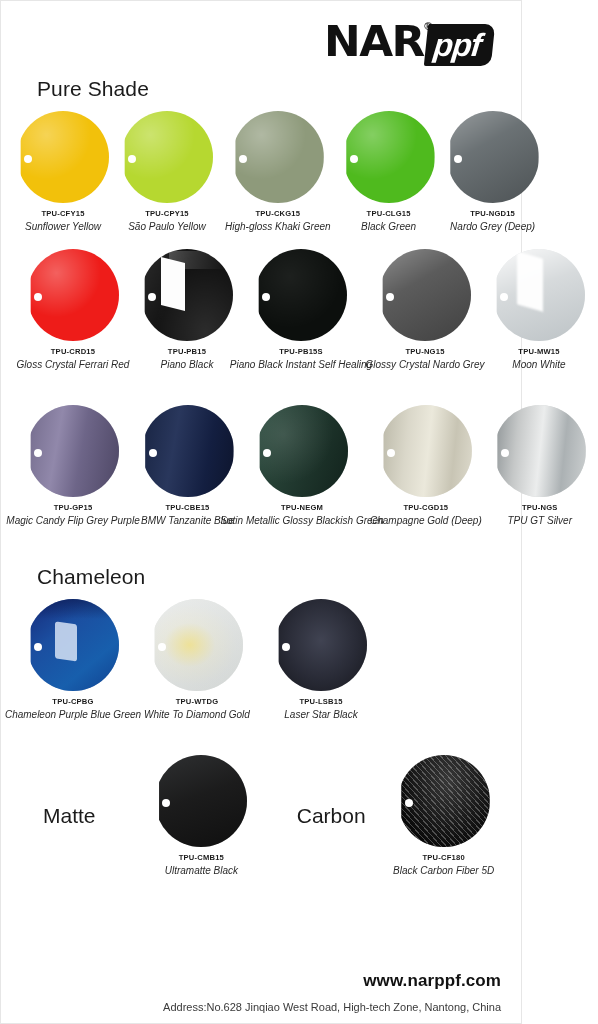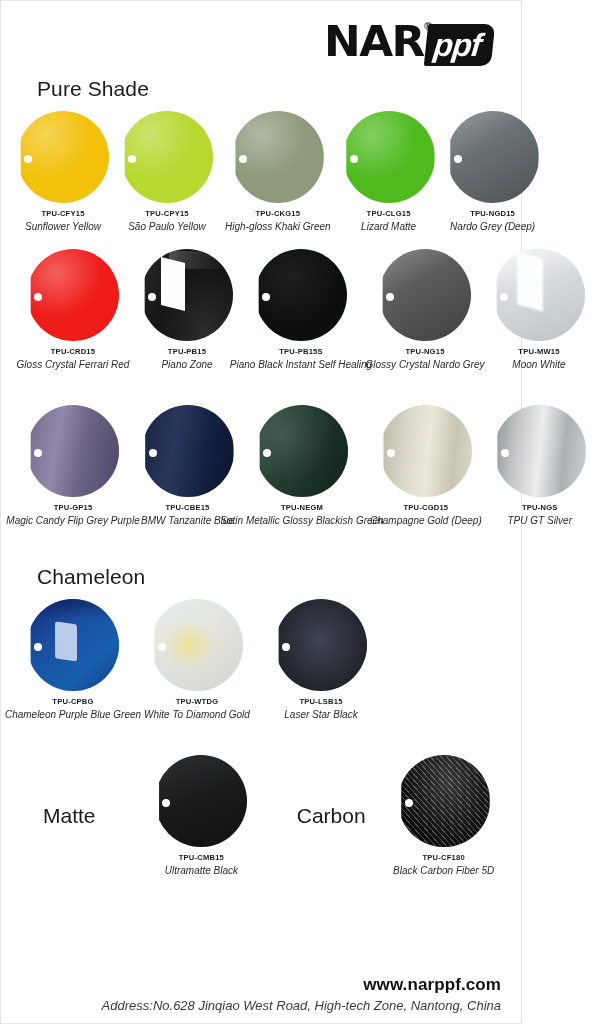--- a/index.html
+++ b/index.html
@@ -149,24 +149,23 @@
     bottom: 10px; right: 20px;
     text-align: right;
   }
   .footer-url {
     font-size: 17px;
     font-weight: 700;
     color: #111;
     letter-spacing: .1px;
   }
   .footer-addr {
-    font-size: 13px;
+    font-size: 11px;
     color: #3a3a3a;
-    margin-top: 3px;
-    font-style: italic;
+    margin-top: 10px;
   }
 </style>
 </head>
 <body>
 
 <div class="page">
 
   <div class="header">
     <div class="logo">
       <span class="logo-nar">NAR</span>
@@ -214,21 +213,21 @@
           </div>
           <div class="cell">
             <div class="disc-wrap">
               <div class="disc">
                 <div class="base" style="background: rgb(79, 186, 30);"></div>
                 <div class="fx" style="background: radial-gradient(circle at 32% 26%, rgba(255, 255, 255, 0.3), rgba(255, 255, 255, 0) 48%);"></div>
               </div>
               <div class="hole"></div>
             </div>
             <div class="code">TPU-CLG15</div>
-            <div class="name">Lizard Matte</div>
+            <div class="name">Black Green</div>
           </div>
           <div class="cell">
             <div class="disc-wrap">
               <div class="disc">
                 <div class="base" style="background: rgb(99, 106, 109);"></div>
                 <div class="fx" style="background: linear-gradient(150deg, rgba(255, 255, 255, 0.34) 0%, rgba(255, 255, 255, 0.05) 38%, rgba(0, 0, 0, 0.22) 100%);"></div>
               </div>
               <div class="hole"></div>
             </div>
             <div class="code">TPU-NGD15</div>
@@ -252,21 +251,21 @@
             <div class="disc-wrap">
               <div class="disc">
                 <div class="base" style="background: rgb(20, 20, 20);"></div>
                 <div class="fx" style="background: linear-gradient(115deg, rgba(255, 255, 255, 0.1) 0%, rgba(255, 255, 255, 0) 40%), radial-gradient(at 70% 90%, rgba(255, 255, 255, 0.1), rgba(255, 255, 255, 0) 55%);"></div>
                 <div style="position: absolute; left: 22%; top: 12%; width: 26%; height: 52%; background: rgb(253, 253, 253); transform: skewY(14deg); z-index: 4;"></div>
                 <div style="position: absolute; left: 30%; top: 2%; width: 62%; height: 20%; background: linear-gradient(100deg, rgba(255, 255, 255, 0.22), rgba(255, 255, 255, 0)); z-index: 3;"></div>
               </div>
               <div class="hole"></div>
             </div>
             <div class="code">TPU-PB15</div>
-            <div class="name">Piano Zone</div>
+            <div class="name">Piano Black</div>
           </div>
           <div class="cell">
             <div class="disc-wrap">
               <div class="disc">
                 <div class="base" style="background: rgb(12, 15, 13);"></div>
                 <div class="fx" style="background: radial-gradient(circle at 38% 30%, rgba(255, 255, 255, 0.07), rgba(255, 255, 255, 0) 60%);"></div>
               </div>
               <div class="hole"></div>
             </div>
             <div class="code">TPU-PB15S</div>

